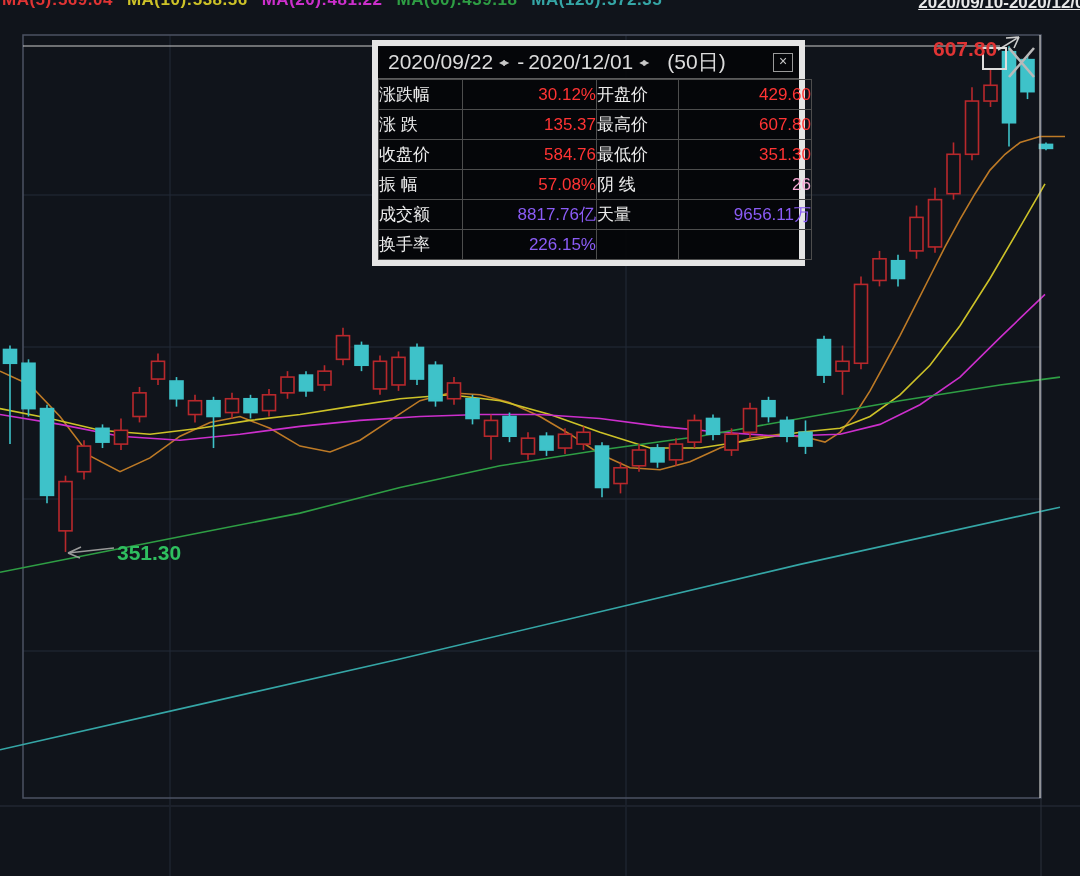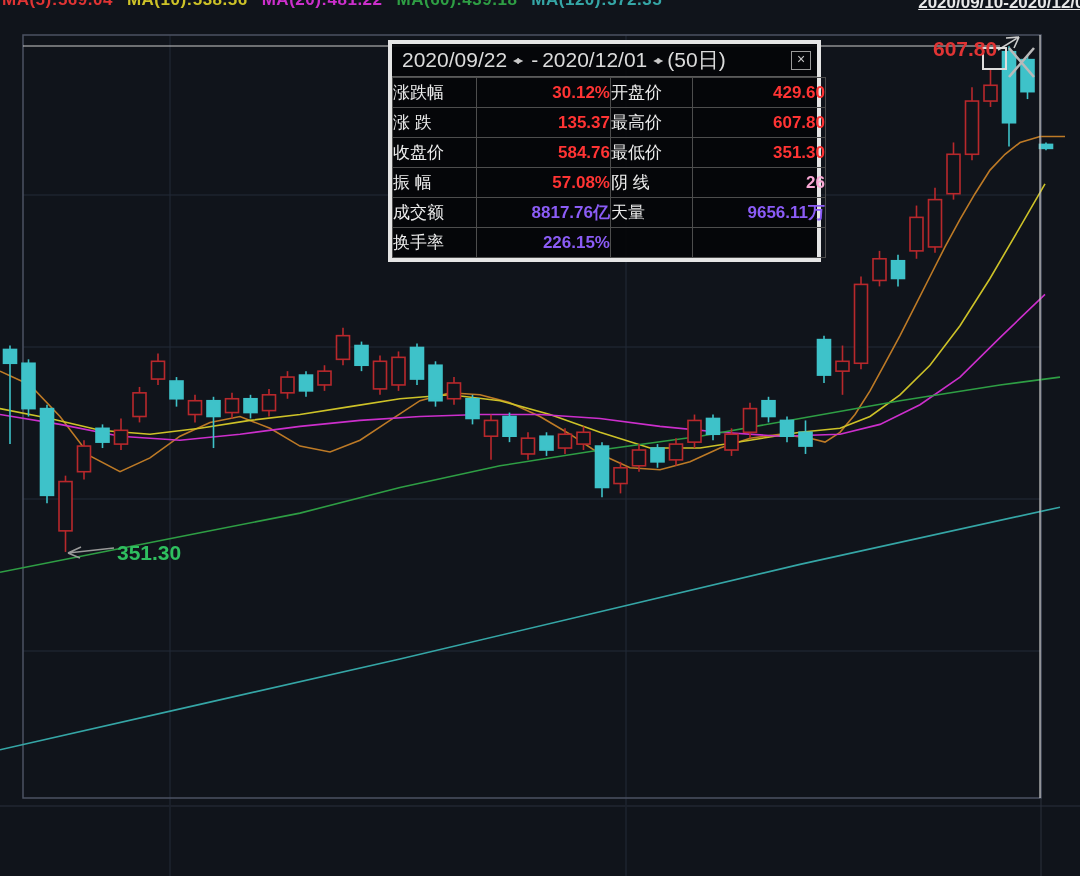--- a/index.html
+++ b/index.html
@@ -15,47 +15,47 @@
     font-size:17px;font-weight:bold;white-space:nowrap;letter-spacing:0.5px;
   }
   .legend span{margin-right:14px;}
   .range-link{
     position:absolute;top:-7px;right:-14px;
     font-size:17px;font-weight:bold;color:#e8e8e8;
     text-decoration:underline;white-space:nowrap;
   }
   
   .panel{
-    position:absolute;left:388px;top:40px;width:433px;
+    position:absolute;left:372px;top:40px;width:433px;
     background:rgba(4,5,8,0.92);
-    border:4px solid #e5e5e5;box-sizing:border-box;
+    border:6px solid #e5e5e5;box-sizing:border-box;
     color:#e8e8e8;
   }
   .panel-header{
     height:32px;display:flex;align-items:center;
     padding:0 6px 0 10px;font-size:21px;color:#dcdcdc;
     border-bottom:1px solid #5a5a5a;
   }
   .stepper{
     font-size:12px;color:#c8c8c8;letter-spacing:-2px;margin:0 6px;
     cursor:pointer;
   }
   .hdr-dash{margin:0 4px;}
-  .hdr-days{}
+  .hdr-days{margin-left:14px;}
   .close-btn{
     margin-left:auto;width:18px;height:17px;line-height:15px;text-align:center;
     border:1px solid #9a9a9a;color:#c8c8c8;font-size:14px;cursor:pointer;
   }
   table.stats{width:100%;border-collapse:collapse;table-layout:fixed;}
   table.stats td{
     border:1px solid #4d4d4d;height:29px;font-size:17px;
     padding:0;overflow:hidden;white-space:nowrap;
   }
   td.lab{padding-left:9px;color:#ececec;}
-  td.val{text-align:right;padding-right:10px;font-weight:bold;}
+  td.val{text-align:right;padding-right:10px;}
   .c-red{color:#ff3434;}
   .c-green{color:#f9a8d4;}
   .c-white{color:#8b5cf6;}
   col.c1{width:84px;} col.c2{width:134px;} col.c3{width:82px;} col.c4{width:133px;}
   
   .anno{position:absolute;font-size:21px;font-weight:bold;white-space:nowrap;}
   .anno-high{left:933px;top:37px;color:#e03434;}
   .anno-low{left:117px;top:541px;color:#2fbf5f;}
 </style>
 </head>

